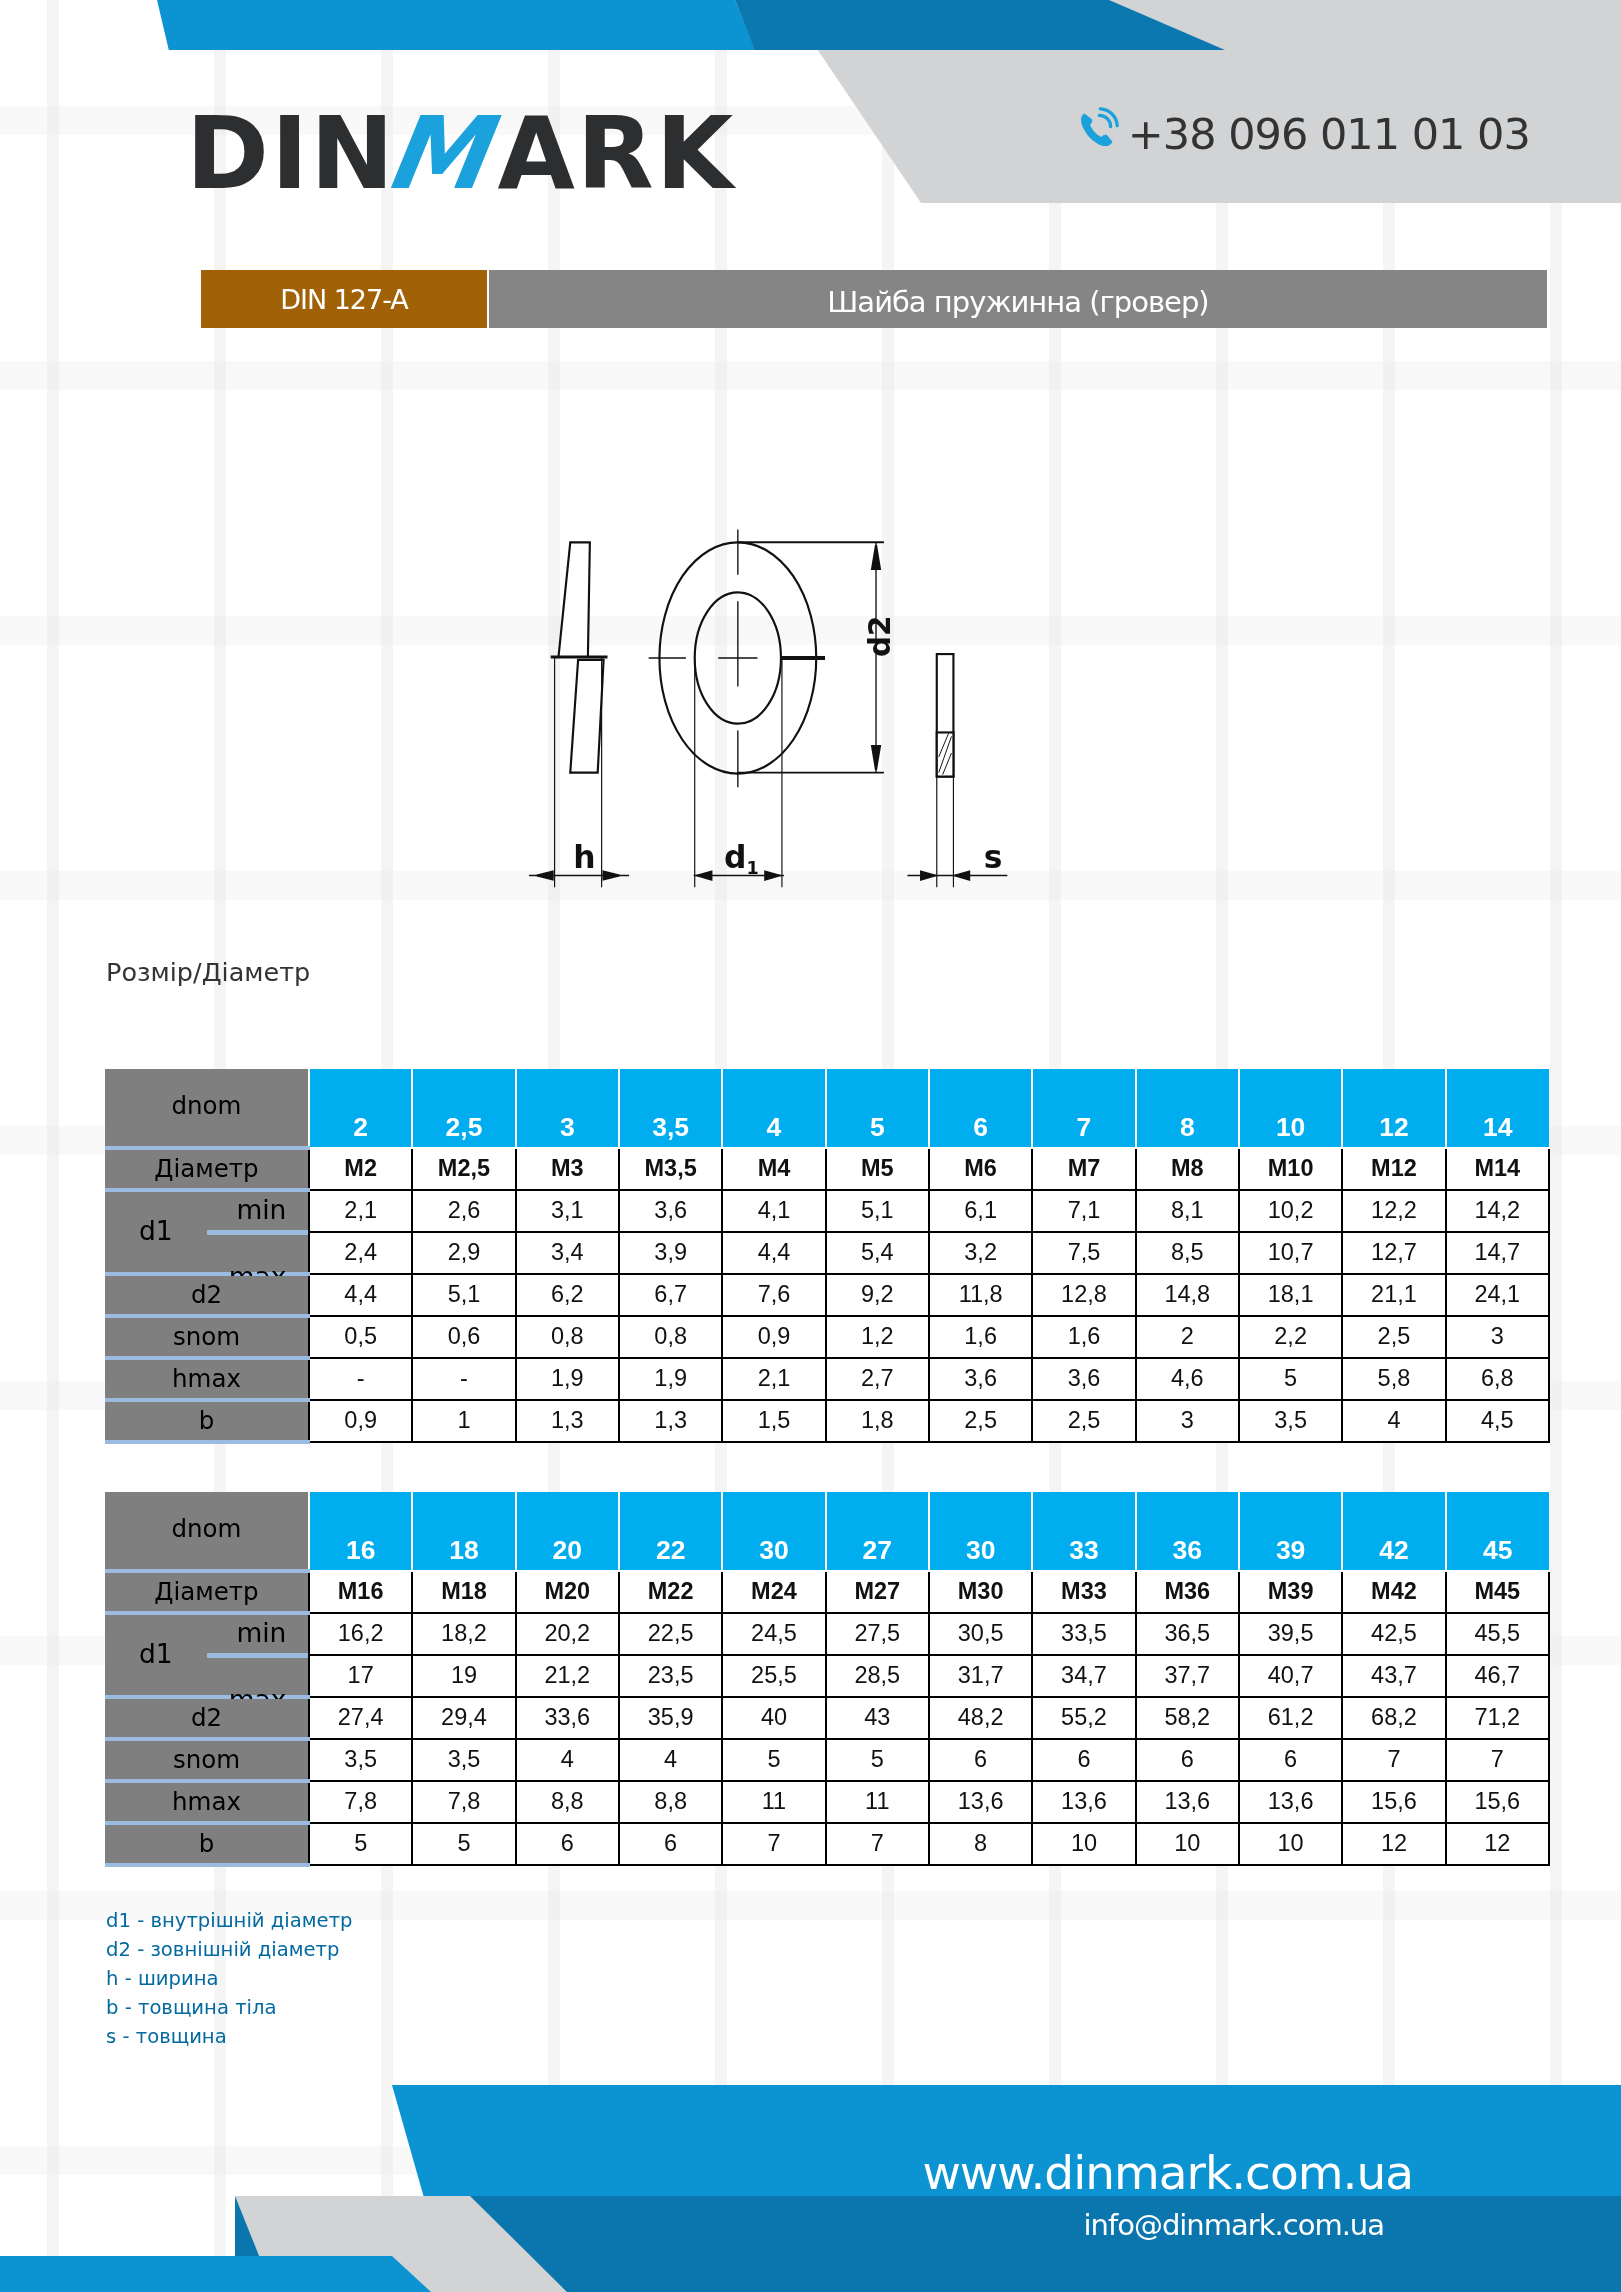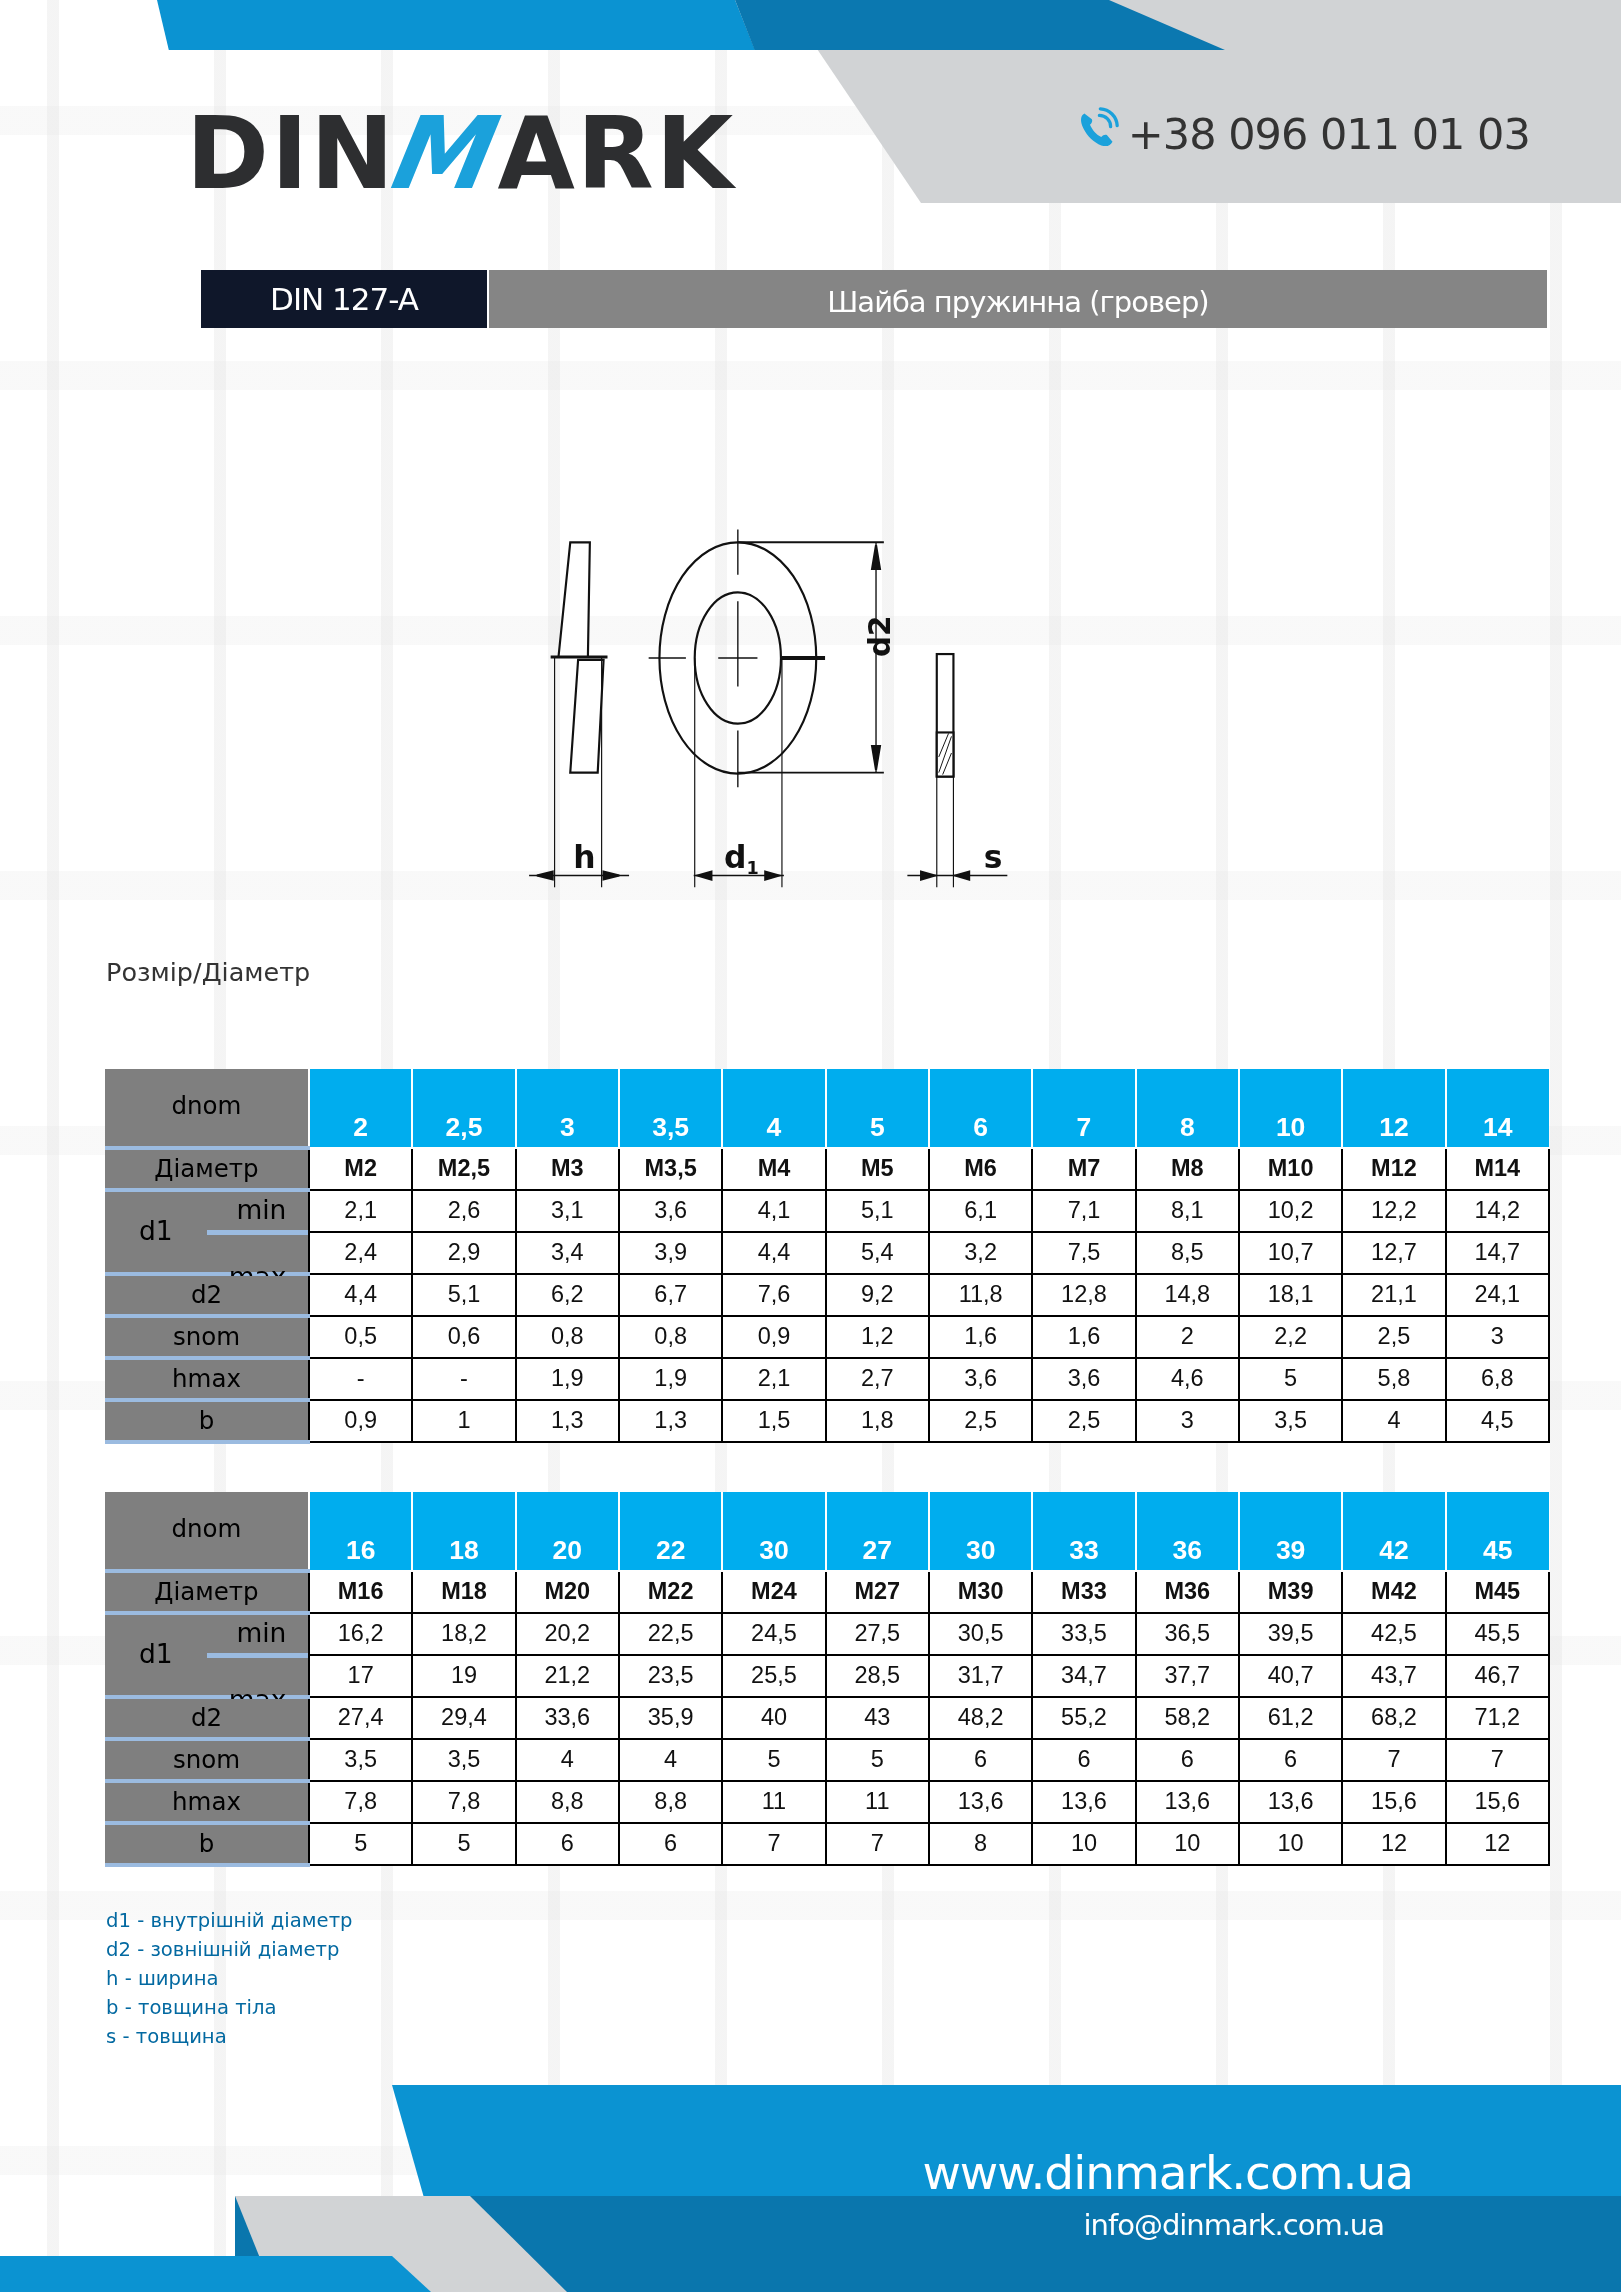--- a/index.html
+++ b/index.html
@@ -36,23 +36,23 @@
     .logo .m { color: #1ba1db; font-style: italic; transform: skewX(-12deg); display: inline-block; }
     .phone {
       left: 1075px; top: 106px; height: 55px; display: flex; align-items: center; gap: 7.8px;
       font-family: "DejaVu Sans", sans-serif; font-size: 43px; color: #333; letter-spacing: -1px;
     }
     .phone svg { width: 45px; height: 45px; }
     .title-bar {
       left: 201px; top: 270px; width: 1346px; height: 58px; display: flex;
     }
     .title-code {
-      width: 286px; height: 100%; background: #0f172a; color: #fff;
+      width: 286px; height: 100%; background: #a16207; color: #fff;
       display: flex; align-items: center; justify-content: center;
-      font-size: 31px; font-family: "DejaVu Sans", sans-serif; letter-spacing: -1px;
+      font-size: 27px; font-family: "DejaVu Sans", sans-serif; letter-spacing: -1px;
       border-right: 2.9px solid #fff;
     }
     .title-name {
       flex: 1; height: 100%; background: #858585; color: #fff;
       display: flex; align-items: center; justify-content: center;
       font-size: 29px; font-family: "DejaVu Sans", sans-serif; letter-spacing: -1px; padding-top: 5.9px; box-sizing: border-box;
     }
     .drawing { left: 519px; top: 510px; width: 765px; height: 392px; }
     .section-label {
       left: 106px; top: 957px; font-family: "DejaVu Sans", sans-serif; font-size: 25.5px; color: #333;

